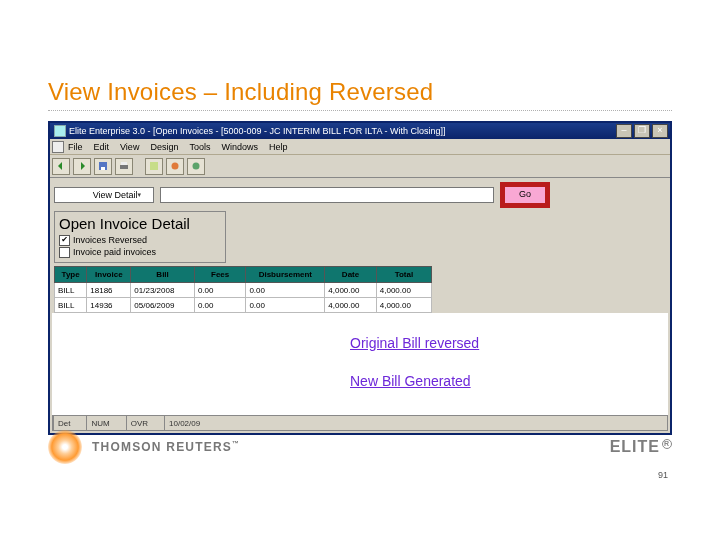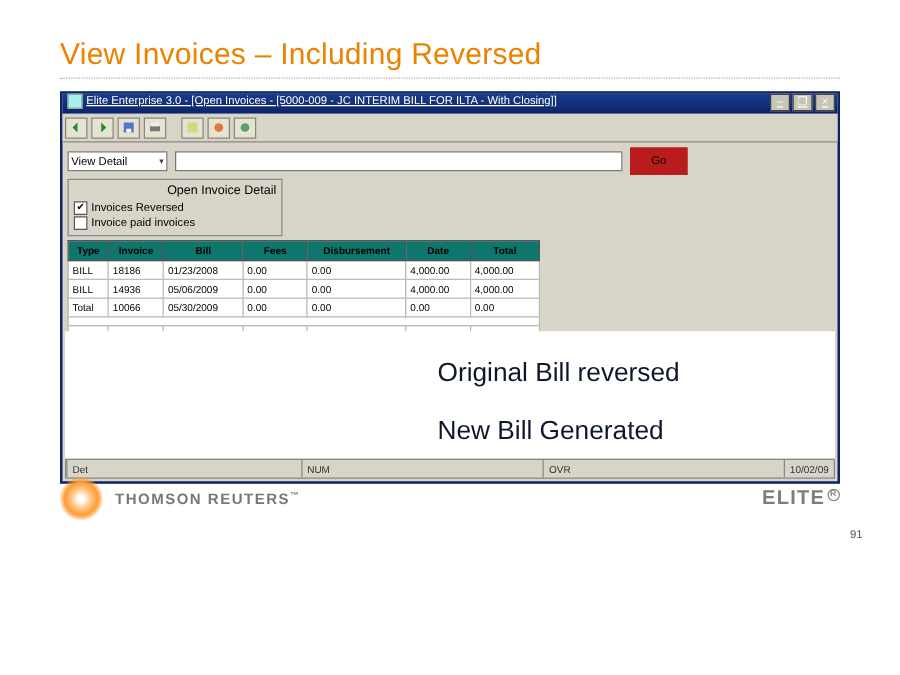--- a/index.html
+++ b/index.html
@@ -1,74 +1,74 @@
 <!DOCTYPE html>
 <html><head>
 <meta charset="utf-8">
 <style>
   html,body{margin:0;padding:0;font-family:Arial,Helvetica,sans-serif;background:#fff;}
-  .slide{position:relative;width:720px;height:436px;box-sizing:border-box;padding:30px 48px 0 48px;}
+  .slide{position:relative;width:720px;height:436px;box-sizing:border-box;padding:30px 48px 0 48px;margin-top:48px;}
   .title-wrap{margin-bottom:2px;}
   .title{font-size:24px;color:#e98300;letter-spacing:0.2px;}
   .dotrule{border-top:1px dotted #b0b0b0;margin:4px 0 10px 0;}
 
   
   .app{position:relative;border:2px solid #0b246a;background:#d8d4c8;font-size:9px;color:#000;height:310px;}
-  .titlebar{display:flex;height:16px;background:linear-gradient(#1a3c8a,#0b246a);color:#fff;padding:0 2px 0 4px;text-decoration:underline;}
+  .titlebar{display:flex;align-items:center;height:16px;background:linear-gradient(#1a3c8a,#0b246a);color:#fff;padding:0 2px 0 4px;}
   .titlebar .tb-icon{width:10px;height:10px;border:1px solid #8aa;background:#aee;margin-right:3px;}
   .titlebar .tb-text{flex:1;font-size:9px;white-space:nowrap;overflow:hidden;text-overflow:ellipsis;}
   .winbtns{display:flex;gap:2px;}
   .winbtn{width:14px;height:12px;background:#c8c4b6;border:1px solid #444;font-size:9px;text-align:center;line-height:10px;cursor:default;}
 
   .menubar{display:flex;align-items:center;height:15px;background:#d8d4c8;border-bottom:1px solid #b0a890;padding:0 2px;}
   .menubar .m-icon{width:10px;height:10px;border:1px solid #777;background:#eee;margin-right:4px;}
   .menubar .mitem{margin-right:11px;font-size:9px;color:#000;cursor:default;}
 
   .toolbar{display:flex;align-items:center;height:18px;background:#d8d4c8;border-bottom:1px solid #888;padding:2px;gap:3px;}
   .tbtn{width:16px;height:15px;background:#e6e2d4;border:1px solid #8a8674;display:flex;align-items:center;justify-content:center;font-size:9px;}
   .tbtn.green svg{fill:#2a8a2a;}
   .tbtn svg{width:10px;height:10px;}
 
   .panel{padding:4px;}
   .findrow{display:flex;align-items:center;gap:6px;margin-bottom:3px;}
-  .combo{width:74px;height:14px;background:#fff;border:1px solid #777;font-size:9px;padding:0 2px;display:flex;align-items:center;justify-content:space-between;}
+  .combo{width:74px;height:14px;background:#fff;border:1px solid #777;font-size:9px;padding:0 12px;display:flex;align-items:center;justify-content:flex-end;}
   .combo .caret{font-size:7px;color:#444;}
   .textbox{flex:1;height:14px;background:#fff;border:1px solid #777;}
-  .gobtn{width:40px;height:16px;background:#b91c1c;border:3px solid #b91c1c;font-size:9px;text-align:center;line-height:14px;cursor:default;}
+  .gobtn{width:40px;height:16px;background:#f9a8d4;border:5px solid #b91c1c;font-size:9px;text-align:center;line-height:14px;cursor:default;}
 
   .optionbox{width:162px;background:#d8d4c8;border:1px solid #888;padding:3px 4px 4px 4px;}
-  .optionbox .opthdr{font-size:10px;margin-bottom:2px;text-align:right;}
+  .optionbox .opthdr{font-size:15px;margin-bottom:2px;}
   .optrow{display:flex;align-items:center;font-size:9px;height:12px;}
   .chk{width:9px;height:9px;border:1px solid #555;background:#fff;margin-right:3px;display:inline-flex;align-items:center;justify-content:center;font-size:8px;line-height:1;}
 
   .grid{margin-top:3px;width:378px;}
   table.g{border-collapse:collapse;font-size:8px;width:100%;}
   table.g th{background:#0f766e;border:1px solid #555;color:#000;font-weight:bold;text-align:center;padding:1px 2px;height:13px;}
   table.g td{background:#fff;border:1px solid #bbb;padding:1px 3px;text-align:left;height:12px;white-space:nowrap;}
   table.g td.l{text-align:left;}
   tr.seprow td{height:6px;background:#fff;border-left:1px solid #bbb;border-right:1px solid #bbb;border-top:none;border-bottom:none;padding:0;}
   tr.grandrow td{background:#fff;}
 
   .whitearea{position:absolute;left:2px;right:2px;top:190px;bottom:18px;background:#fff;}
   .callouts{position:absolute;left:300px;top:212px;}
-  .callout{font-size:21px;color:#0f172a;margin-bottom:22px;}
-
-  .statusbar{position:absolute;left:2px;right:2px;bottom:2px;height:14px;border:1px solid #888;background:#d8d4c8;display:flex;justify-content:space-between;align-items:center;gap:0;}
+  .callout{font-size:14px;color:#6d28d9;text-decoration:underline;margin-bottom:22px;}
+
+  .statusbar{position:absolute;left:2px;right:2px;bottom:2px;height:14px;border:1px solid #888;background:#d8d4c8;display:flex;justify-content:flex-start;align-items:center;gap:12px;}
   .sbcell{border-left:1px solid #888;padding:0 4px;height:100%;display:flex;align-items:center;font-size:8px;color:#333;}
 
   
   .footer{position:absolute;left:48px;right:48px;bottom:20px;display:flex;align-items:center;justify-content:space-between;}
   .tr-logo{display:flex;align-items:center;gap:10px;}
   .sun{width:34px;height:34px;border-radius:50%;background:radial-gradient(circle,#fff 10%,#ffcf99 28%,#ff9b33 55%,rgba(255,155,51,0) 76%);position:relative;}
   .tr-text{font-size:12px;letter-spacing:1.2px;color:#777;font-weight:600;}
   .tm{font-size:7px;vertical-align:super;}
   .elite{font-size:16px;font-weight:700;color:#7d7d7d;letter-spacing:1px;}
   .elite .circ{display:inline-block;font-size:7px;border:1px solid #888;border-radius:50%;width:8px;height:8px;line-height:8px;text-align:center;vertical-align:super;margin-left:2px;color:#888;}
 
-  .pagenum{position:absolute;right:30px;bottom:4px;font-size:9px;color:#555;}
+  .pagenum{position:absolute;right:52px;bottom:4px;font-size:9px;color:#555;}
 </style>
 </head>
 <body>
 
 <div class="slide">
   <div class="title-wrap">
     <div class="title">View Invoices – Including Reversed</div>
   </div>
   <div class="dotrule"></div>
 
@@ -76,20 +76,30 @@
     <div class="titlebar">
       <div class="tb-icon"></div>
       <div class="tb-text">Elite Enterprise 3.0 - [Open Invoices - [5000-009 - JC INTERIM BILL FOR ILTA - With Closing]]</div>
       <div class="winbtns">
         <div class="winbtn">–</div>
         <div class="winbtn">❐</div>
         <div class="winbtn">×</div>
       </div>
     </div>
 
+    <div class="menubar">
+      <div class="m-icon"></div>
+      <span class="mitem">File</span>
+      <span class="mitem">Edit</span>
+      <span class="mitem">View</span>
+      <span class="mitem">Design</span>
+      <span class="mitem">Tools</span>
+      <span class="mitem">Windows</span>
+      <span class="mitem">Help</span>
+    </div>
 
     <div class="toolbar">
       <div class="tbtn green">
           <svg viewBox="0 0 10 10">
             <path d="M6 1 L2 5 L6 9 Z"></path>
           </svg>
         </div>
       <div class="tbtn green">
           <svg viewBox="0 0 10 10">
             <path d="M4 1 L8 5 L4 9 Z"></path>

